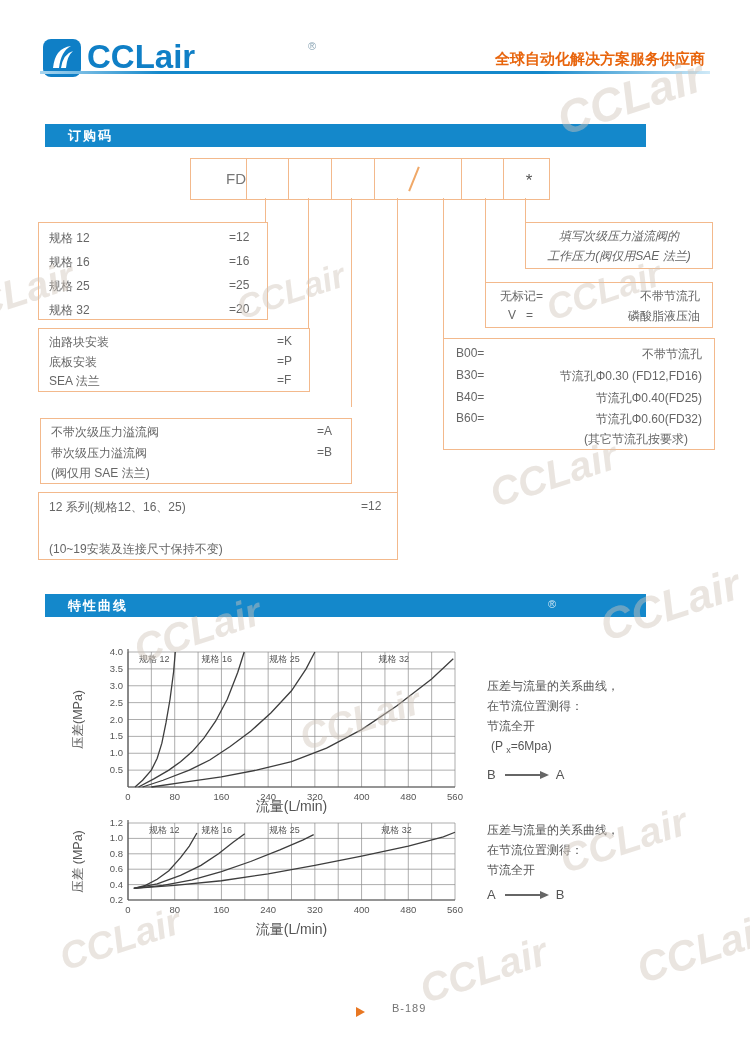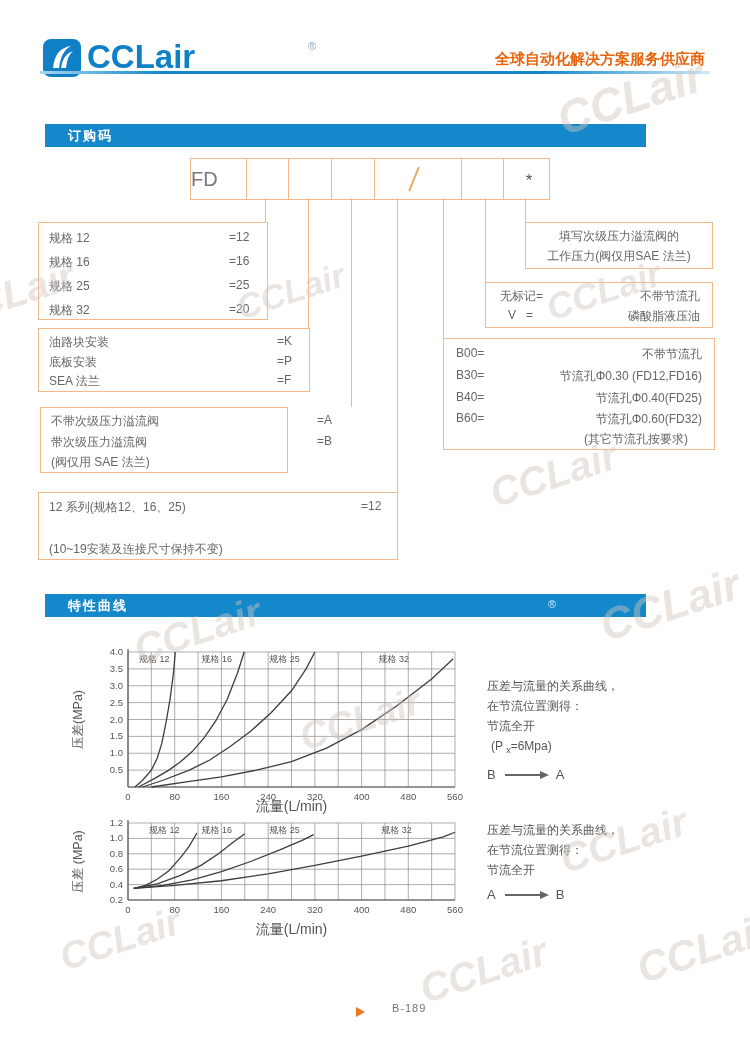--- a/index.html
+++ b/index.html
@@ -12,29 +12,29 @@
   .slogan{position:absolute;right:45px;top:50px;font-size:15px;font-weight:bold;color:#e8650d;}
   .blue-rule{position:absolute;left:40px;top:71px;width:670px;height:3px;
      background:linear-gradient(90deg,#a8d5ef 0%,#1488cb 18%,#1488cb 75%,#cfe9f7 100%);}
   
   .secbar{position:absolute;left:45px;width:601px;height:23px;background:#1488cb;color:#fff;
      font-size:13px;font-weight:bold;letter-spacing:2px;line-height:23px;padding-left:23px;box-sizing:border-box;}
   .bar-reg{position:absolute;left:548px;top:598px;font-size:11px;color:rgba(255,255,255,.8);}
   
   .codebox{position:absolute;left:190px;top:158px;width:358px;height:40px;border:1px solid #f3b98c;background:transparent;}
   .cdiv{position:absolute;top:0;width:1px;height:40px;background:#f3b98c;}
-  .fd{position:absolute;left:0;top:0;width:55px;height:40px;line-height:40px;text-align:left;font-size:20px;color:#777;}
+  .fd{position:absolute;left:0;top:0;width:55px;height:40px;line-height:40px;text-align:right;font-size:15px;color:#777;}
   .slash{position:absolute;left:222px;top:7px;width:2px;height:26px;background:#f0a868;transform:rotate(22deg);}
   .star{position:absolute;left:318px;top:0;width:40px;height:40px;line-height:44px;text-align:center;font-size:17px;color:#555;}
   .vline{position:absolute;width:1px;background:#f3b98c;}
   .obox{position:absolute;border:1px solid #f3b98c;box-sizing:border-box;font-size:12px;color:#666;}
   .orow{position:absolute;left:10px;right:8px;height:22px;white-space:pre;}
   .oval{position:absolute;top:0;}
   .oval-r{position:absolute;top:0;right:4px;}
-  .centered-lines{text-align:center;line-height:20px;padding-top:3px;}
+  .centered-lines{text-align:center;line-height:20px;padding-top:3px;font-style:italic;}
   
   .chart-note{position:absolute;left:487px;width:230px;font-size:12px;color:#555;line-height:20px;}
   .px-line{padding-left:4px;}
   .px-line sub{font-size:9px;}
   .flow-row{display:flex;align-items:center;margin-top:5px;font-size:13px;color:#555;}
   .arrow{position:relative;width:42px;height:2px;background:#666;margin:0 9px;}
   .arrow::after{content:"";position:absolute;right:-2px;top:-3px;width:0;height:0;
      border-left:9px solid #666;border-top:4px solid transparent;border-bottom:4px solid transparent;}
   
   .foot-tri{position:absolute;left:356px;top:1007px;width:0;height:0;
@@ -86,21 +86,21 @@
   <div class="orow" style="top:55px"><span>规格 25</span><span class="oval" style="left:180px">=25</span></div>
   <div class="orow" style="top:79px"><span>规格 32</span><span class="oval" style="left:180px">=20</span></div>
 </div>
 
 <div class="obox" style="left:38px;top:328px;width:272px;height:64px">
   <div class="orow" style="top:5px"><span>油路块安装</span><span class="oval" style="left:228px">=K</span></div>
   <div class="orow" style="top:25px"><span>底板安装</span><span class="oval" style="left:228px">=P</span></div>
   <div class="orow" style="top:44px"><span>SEA 法兰</span><span class="oval" style="left:228px">=F</span></div>
 </div>
 
-<div class="obox" style="left:40px;top:407px;width:248px;height:66px">
+<div class="obox" style="left:40px;top:418px;width:312px;height:66px">
   <div class="orow" style="top:5px"><span>不带次级压力溢流阀</span><span class="oval" style="left:266px">=A</span></div>
   <div class="orow" style="top:46px"><span>(阀仅用 SAE 法兰)</span></div>
   <div class="orow" style="top:26px"><span>带次级压力溢流阀</span><span class="oval" style="left:266px">=B</span></div>
 </div>
 
 <div class="obox" style="left:38px;top:492px;width:360px;height:68px">
   <div class="orow" style="top:6px"><span>12 系列(规格12、16、25)</span><span class="oval" style="left:312px">=12</span></div>
   <div class="orow" style="top:48px"><span>(10~19安装及连接尺寸保持不变)</span></div>
 </div>
 

